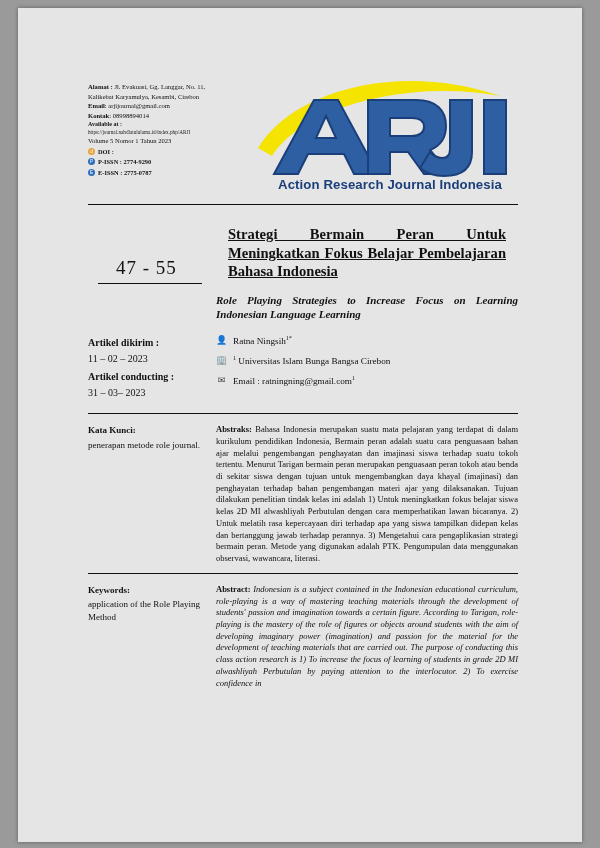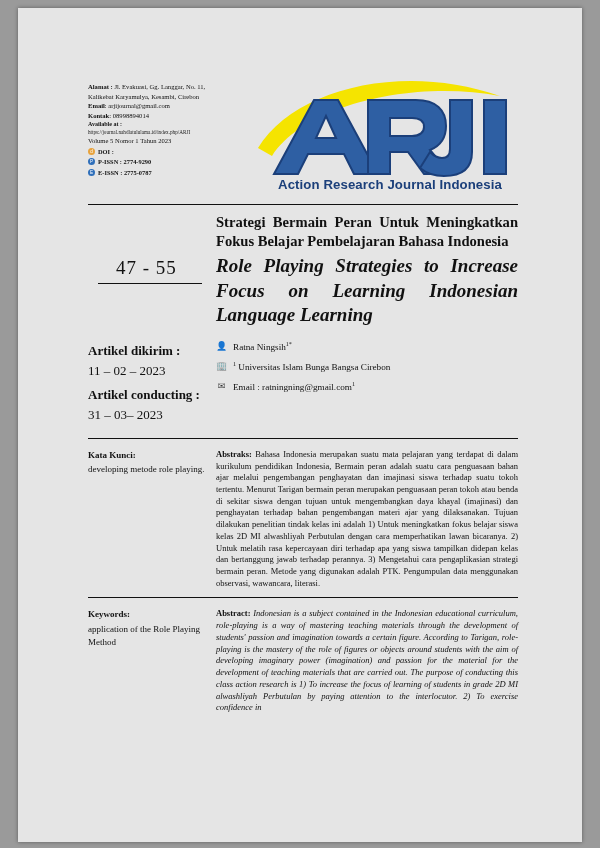--- a/index.html
+++ b/index.html
@@ -114,42 +114,43 @@
     width: 104px;
     border-top: 1.4px solid #111;
   }
   .titles { flex: 1; }
   .title-id {
     font-size: 14.6px;
     font-weight: bold;
     line-height: 1.28;
     text-align: justify;
     color: #111;
-    margin: 0;
+    margin: 12px;
+    text-decoration: underline;
   }
   .title-en {
-    font-size: 19px;
+    font-size: 11px;
     font-weight: bold;
     font-style: italic;
     line-height: 1.28;
     text-align: justify;
     color: #111;
     margin: 4px 0 0 0;
   }
 
   
   .daterow {
     display: flex;
     padding-top: 14px;
     padding-bottom: 10px;
   }
   .dates {
     width: 128px;
     flex: 0 0 128px;
-    font-size: 13px;
+    font-size: 10px;
     line-height: 1.55;
     color: #111;
   }
   .dates .lbl { font-weight: bold; }
   .dates .grp { margin-bottom: 3px; }
   .authorcol { flex: 1; font-size: 9px; color: #111; }
   .authorline {
     display: flex;
     align-items: flex-start;
     gap: 6px;
@@ -286,21 +287,21 @@
           <span class="txt"><span>Email : </span><span>ratningning@gmail.com</span><span class="sup">1</span></span>
         </div>
       </div>
     </div>
 
     <hr class="rule2">
 
     <div class="absrow">
       <div class="kwcol">
         <div class="h">Kata Kunci:</div>
-        <div>developing metode role playing.</div>
+        <div>penerapan metode role journal.</div>
       </div>
       <div class="abscol">
         <span class="lead">Abstraks:</span><span> Bahasa Indonesia merupakan suatu mata pelajaran yang terdapat di dalam kurikulum pendidikan Indonesia, Bermain peran adalah suatu cara penguasaan bahan ajar melalui pengembangan penghayatan dan imajinasi siswa terhadap suatu tokoh tertentu. Menurut Tarigan bermain peran merupakan penguasaan peran tokoh atau benda di sekitar siswa dengan tujuan untuk mengembangkan daya khayal (imajinasi) dan penghayatan terhadap bahan pengembangan materi ajar yang dilaksanakan.  Tujuan dilakukan penelitian tindak kelas ini adalah 1) Untuk meningkatkan fokus belajar siswa kelas 2D MI alwashliyah Perbutulan dengan cara memperhatikan lawan bicaranya. 2) Untuk melatih rasa kepercayaan diri terhadap apa yang siswa tampilkan didepan kelas dan bertanggung jawab terhadap perannya. 3) Mengetahui cara pengaplikasian strategi bermain peran. Metode yang digunakan adalah PTK. Pengumpulan data menggunakan observasi, wawancara, literasi.</span>
       </div>
     </div>
 
     <hr class="rule2">
 
     <div class="absrow">
       <div class="kwcol">

